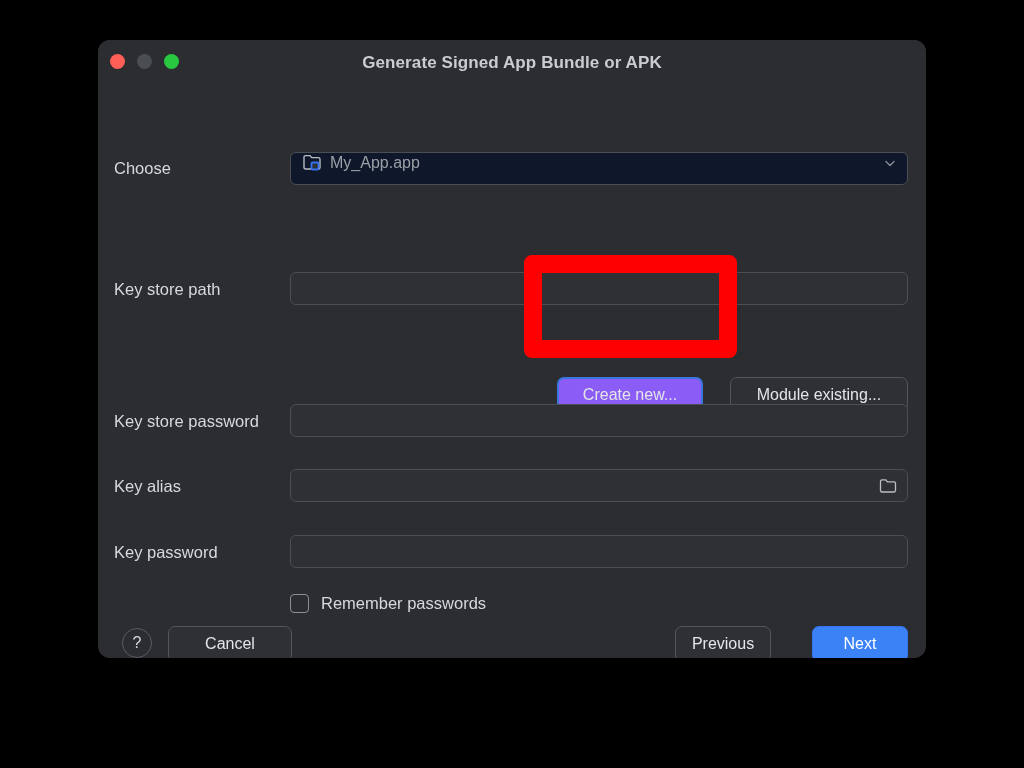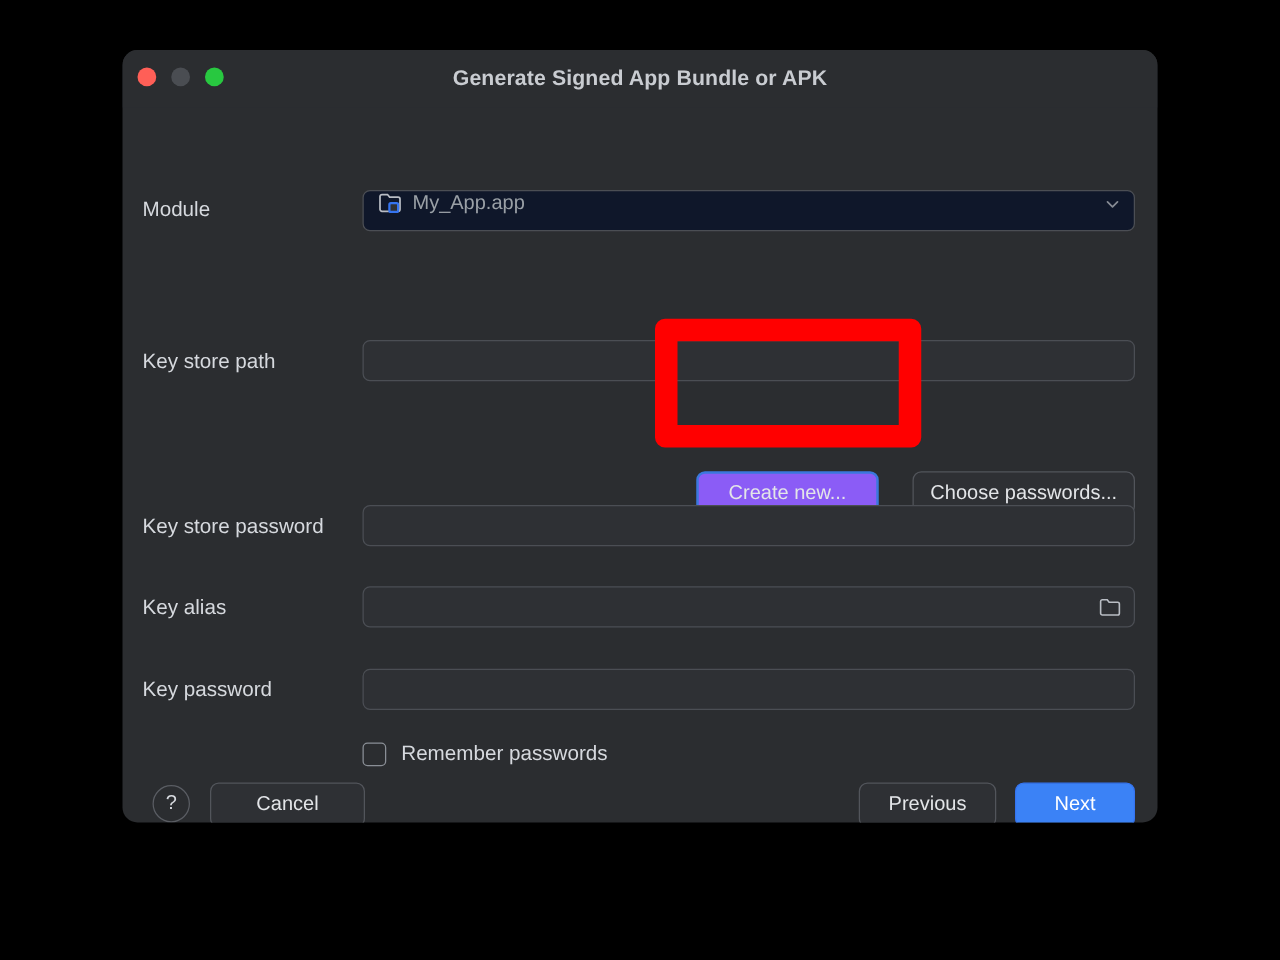--- a/index.html
+++ b/index.html
@@ -234,42 +234,42 @@
       <div id="traffic-lights">
         <span class="light close"></span>
         <span class="light min"></span>
         <span class="light zoom"></span>
       </div>
       <div id="window-title">Generate Signed App Bundle or APK</div>
     </div>
 
     <div id="form">
 
-      <div class="field-label" style="left:16px; top:73px;">Module</div>
+      <div class="field-label" style="left:16px; top:73px;">Choose</div>
 
       <div id="module-combo">
         <span class="folder-mod">
           <svg viewBox="0 0 19 17" width="19" height="17" xmlns="http://www.w3.org/2000/svg">
             <path d="M1 3.2 A1.6 1.6 0 0 1 2.6 1.6 H7 L8.7 3.6 H15.4 A1.6 1.6 0 0 1 17 5.2 V13.4 A1.6 1.6 0 0 1 15.4 15 H2.6 A1.6 1.6 0 0 1 1 13.4 Z" fill="none" stroke="#b9bdc4" stroke-width="1.4"></path>
             <rect x="8.5" y="8.5" width="7" height="7" rx="1.2" fill="#2e3034" stroke="#3574f0" stroke-width="1.8"></rect>
           </svg>
         </span>
         <span id="module-value">My_App.app</span>
         <span id="module-chevron">
           <svg viewBox="0 0 14 14" width="14" height="14" xmlns="http://www.w3.org/2000/svg">
             <path d="M3 5.5 L7 9.5 L11 5.5" fill="none" stroke="#aeb2b8" stroke-width="1.4" stroke-linecap="round" stroke-linejoin="round"></path>
           </svg>
         </span>
       </div>
 
       <div class="field-label" style="left:16px; top:194px;">Key store path</div>
       <div class="text-input" style="left:192px; top:186px; width:618px;" title=""></div>
 
       <div class="btn focused" style="left:459px; top:291px; width:146px;">Create new...</div>
-      <div class="btn" style="left:632px; top:291px; width:178px;">Choose passwords...</div>
+      <div class="btn" style="left:632px; top:291px; width:178px;">Module existing...</div>
 
       <div class="field-label" style="left:16px; top:326px;">Key store password</div>
       <div class="text-input" style="left:192px; top:318px; width:618px;" title=""></div>
 
       <div class="field-label" style="left:16px; top:391px;">Key alias</div>
       <div class="text-input" style="left:192px; top:383px; width:618px;" title="">
         <span class="inner-icon">
           <svg viewBox="0 0 18 18" width="18" height="18" xmlns="http://www.w3.org/2000/svg">
             <path d="M1.5 4.2 A1.4 1.4 0 0 1 2.9 2.8 H6.8 L8.3 4.8 H15.1 A1.4 1.4 0 0 1 16.5 6.2 V13.6 A1.4 1.4 0 0 1 15.1 15 H2.9 A1.4 1.4 0 0 1 1.5 13.6 Z" fill="none" stroke="#b9bdc4" stroke-width="1.3"></path>
           </svg>
@@ -279,21 +279,21 @@
       <div class="field-label" style="left:16px; top:457px;">Key password</div>
       <div class="text-input" style="left:192px; top:449px; width:618px;" title=""></div>
 
       <div id="remember-row">
         <span id="remember-box"></span>
         <span id="remember-label">Remember passwords</span>
       </div>
 
       <div id="help-button">?</div>
       <div class="btn" style="left:70px; top:540px; width:124px; height:36px;">Cancel</div>
-      <div class="btn" style="left:589px; top:540px; width:110px; height:36px;text-align:right;">Previous</div>
+      <div class="btn" style="left:577px; top:540px; width:96px; height:36px;text-align:right;">Previous</div>
       <div class="btn primary" style="left:714px; top:540px; width:96px; height:36px;">Next</div>
 
     </div>
   </div>
 
   <div id="red-highlight"></div>
 
 </div>
 
 </body></html>

